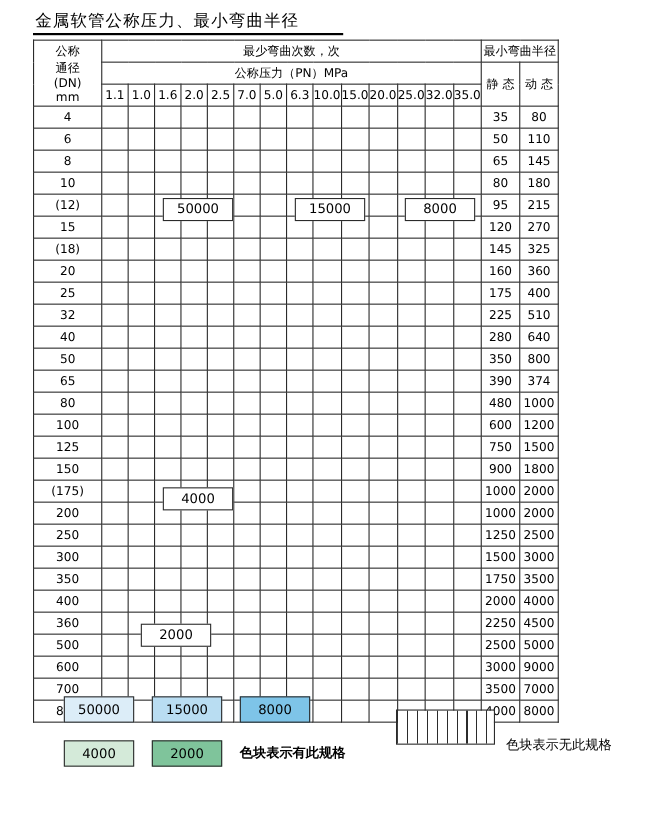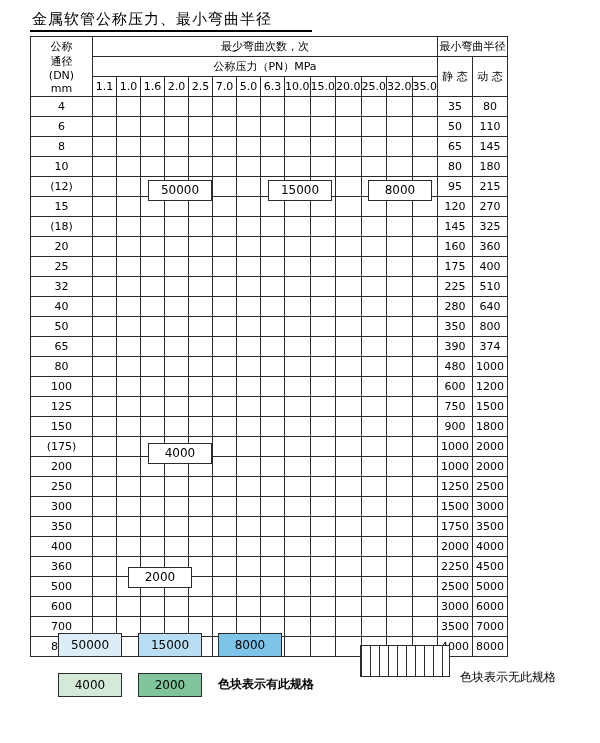--- a/index.html
+++ b/index.html
@@ -618,21 +618,21 @@
         <td class="c-white"></td>
         <td class="c-white"></td>
         <td class="c-white"></td>
         <td class="c-white"></td>
         <td class="c-white"></td>
         <td class="c-white"></td>
         <td class="c-white"></td>
         <td class="c-white"></td>
         <td class="c-white"></td>
         <td class="radcell">3000</td>
-        <td class="radcell">6000</td>
+        <td class="radcell">9000</td>
       </tr>
       <tr>
         <td class="dncell">700</td>
         <td class="c-green"></td>
         <td class="c-green"></td>
         <td class="c-green"></td>
         <td class="c-white"></td>
         <td class="c-white"></td>
         <td class="c-white"></td>
         <td class="c-white"></td>

